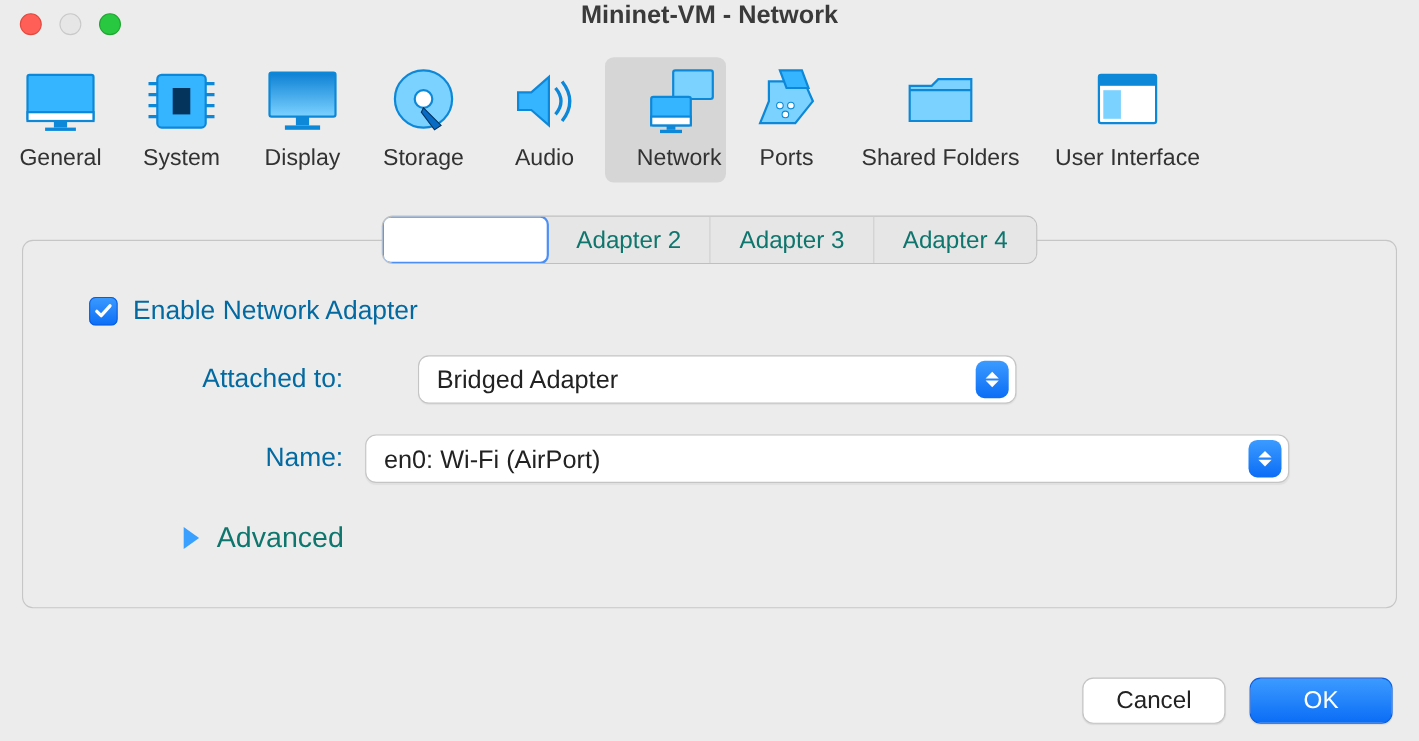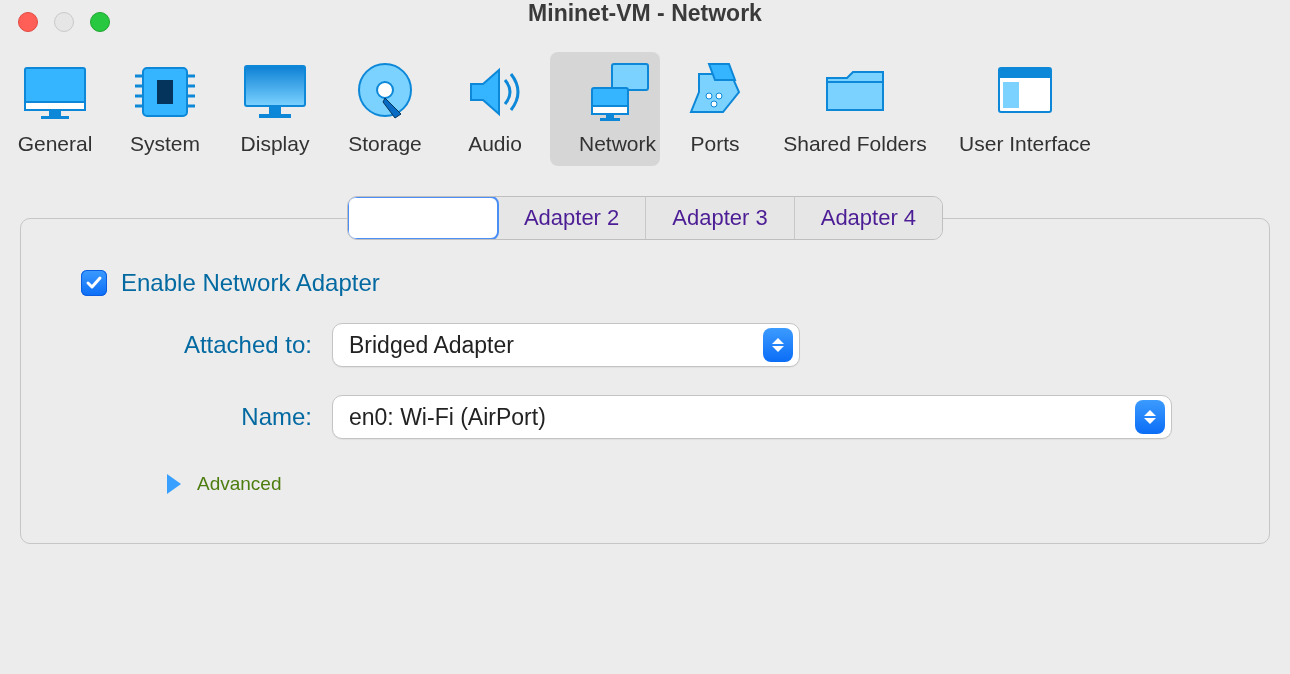--- a/index.html
+++ b/index.html
@@ -97,21 +97,21 @@
     border-radius: 10px;
     background: #e6e6e6;
     overflow: hidden;
   }
   .tab {
     display: flex;
     align-items: center;
     justify-content: center;
     padding: 0 26px;
     font-size: 22px;
-    color: #4c1d95;
+    color: #0f766e;
     border-right: 1px solid #c8c8c8;
     background: #e6e6e6;
   }
   .tab:last-child { border-right: none; }
   .tab.active {
     background: #ffffff;
     border: 2px solid #4a8ef6;
     border-radius: 8px;
     margin: -1px;
     position: relative;
@@ -162,21 +162,21 @@
     background: #ffffff;
     border: 1px solid #c4c4c4;
     border-radius: 10px;
     height: 44px;
     padding: 0 0 0 16px;
     font-size: 23px;
     color: #222;
     box-shadow: 0 1px 1px rgba(0,0,0,0.05);
     position: relative;
   }
-  .select.small { width: 468px; }
+  .select.small { width: 544px; margin-left: 48px; }
   .select.large { width: 840px; }
   .select .value { flex: 1; }
   .select .stepper {
     width: 30px;
     height: 34px;
     margin-right: 6px;
     background: linear-gradient(#3c9bff,#0b6df6);
     border-radius: 8px;
     display: flex;
     flex-direction: column;
@@ -193,22 +193,22 @@
   }
   .select .stepper::before { border-bottom: 6px solid #fff; }
   .select .stepper::after  { border-top: 6px solid #fff; }
 
   .advanced-row {
     display: flex;
     align-items: center;
     gap: 16px;
     margin-left: 100px;
     margin-top: 34px;
-    font-size: 19px;
-    color: #4d7c0f;
+    font-size: 26px;
+    color: #0f766e;
   }
   .disclose {
     width: 0; height: 0;
     border-top: 10px solid transparent;
     border-bottom: 10px solid transparent;
     border-left: 14px solid #3aa0ff;
   }
 
   
   .footer {
@@ -423,14 +423,22 @@
       </div>
 
       <div class="advanced-row">
         <span class="disclose"></span>
         <span>Advanced</span>
       </div>
 
     </div>
   </div>
 
+  <div class="footer">
+    <div class="btn">
+      <span>Cancel</span>
+    </div>
+    <div class="btn primary">
+      <span>OK</span>
+    </div>
+  </div>
 
 </div>
 
 </body></html>

